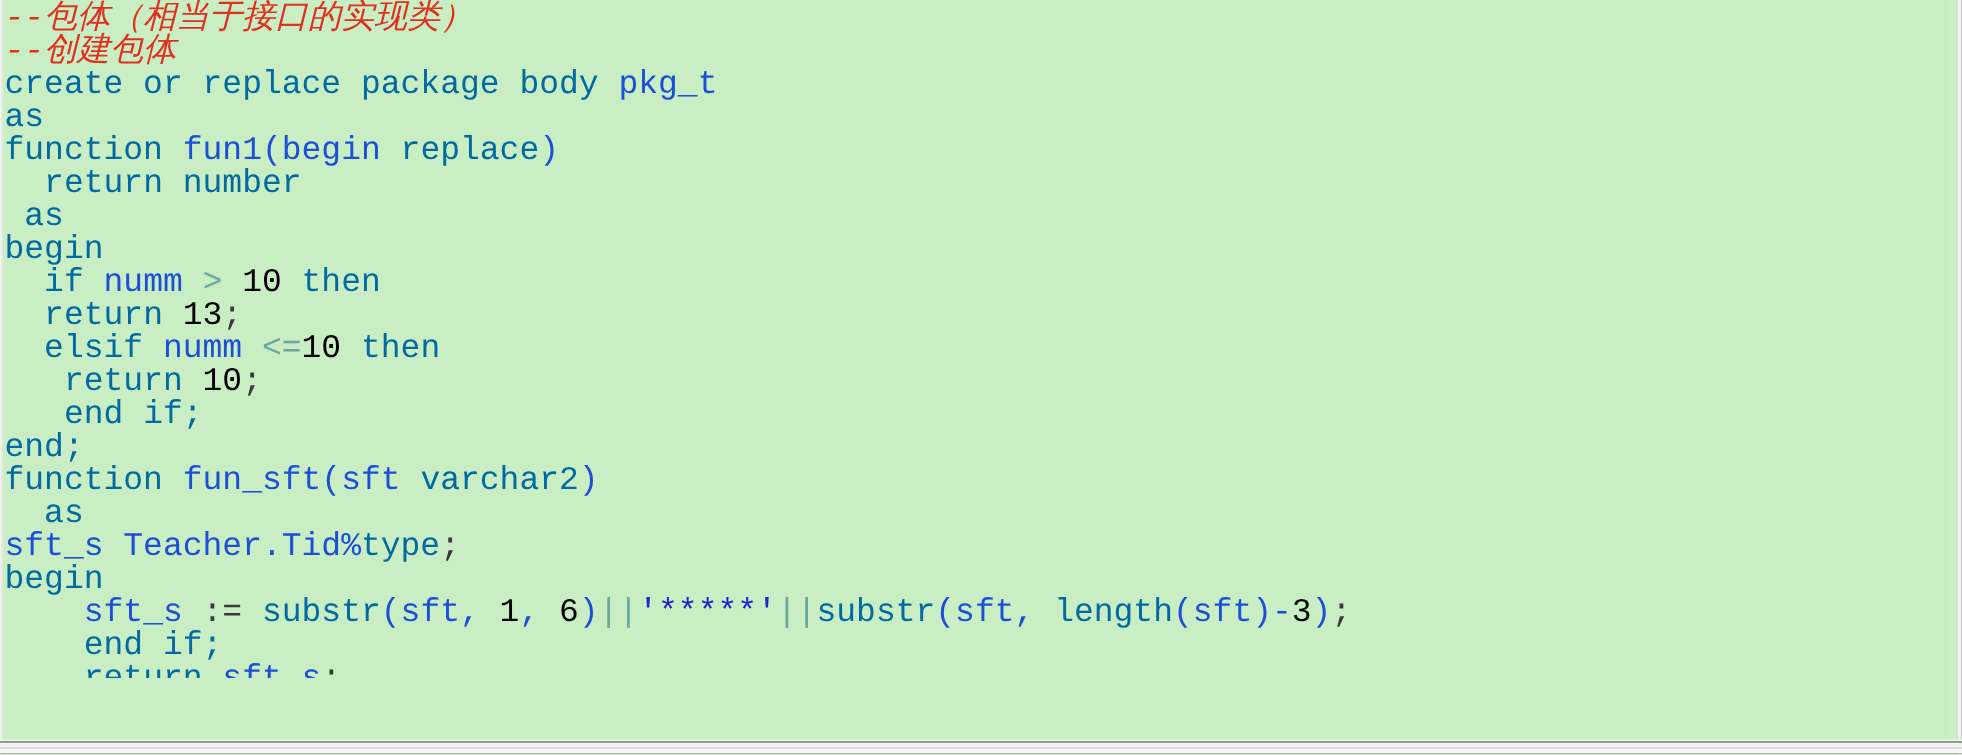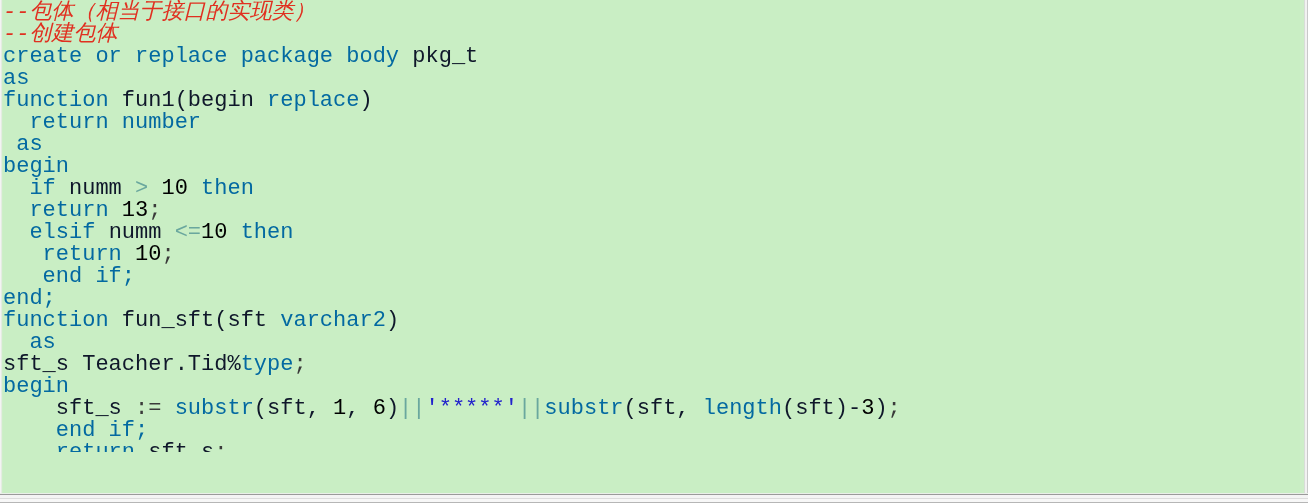--- a/index.html
+++ b/index.html
@@ -63,21 +63,21 @@
   .line {
     height: 22px;
     line-height: 22px;
     font-size: 22px;
     white-space: pre;
     letter-spacing: 0px;
   }
 
   
   .kw    { color: #0369a1; }       
-  .id    { color: #0f172a; margin-top: 38px; }       
+  .id    { color: #1d4ed8; margin-top: 38px; }       
   .num   { color: #000000; }       
   .str   { color: #2222cc; }       
   .op    { color: #6aa79e; }       
   .cmt   { color: #e03020; font-style: italic; }  
   .punct { color: #3a3a3a; }
 </style>
 </head>
 <body>
 
 <div id="editor">

